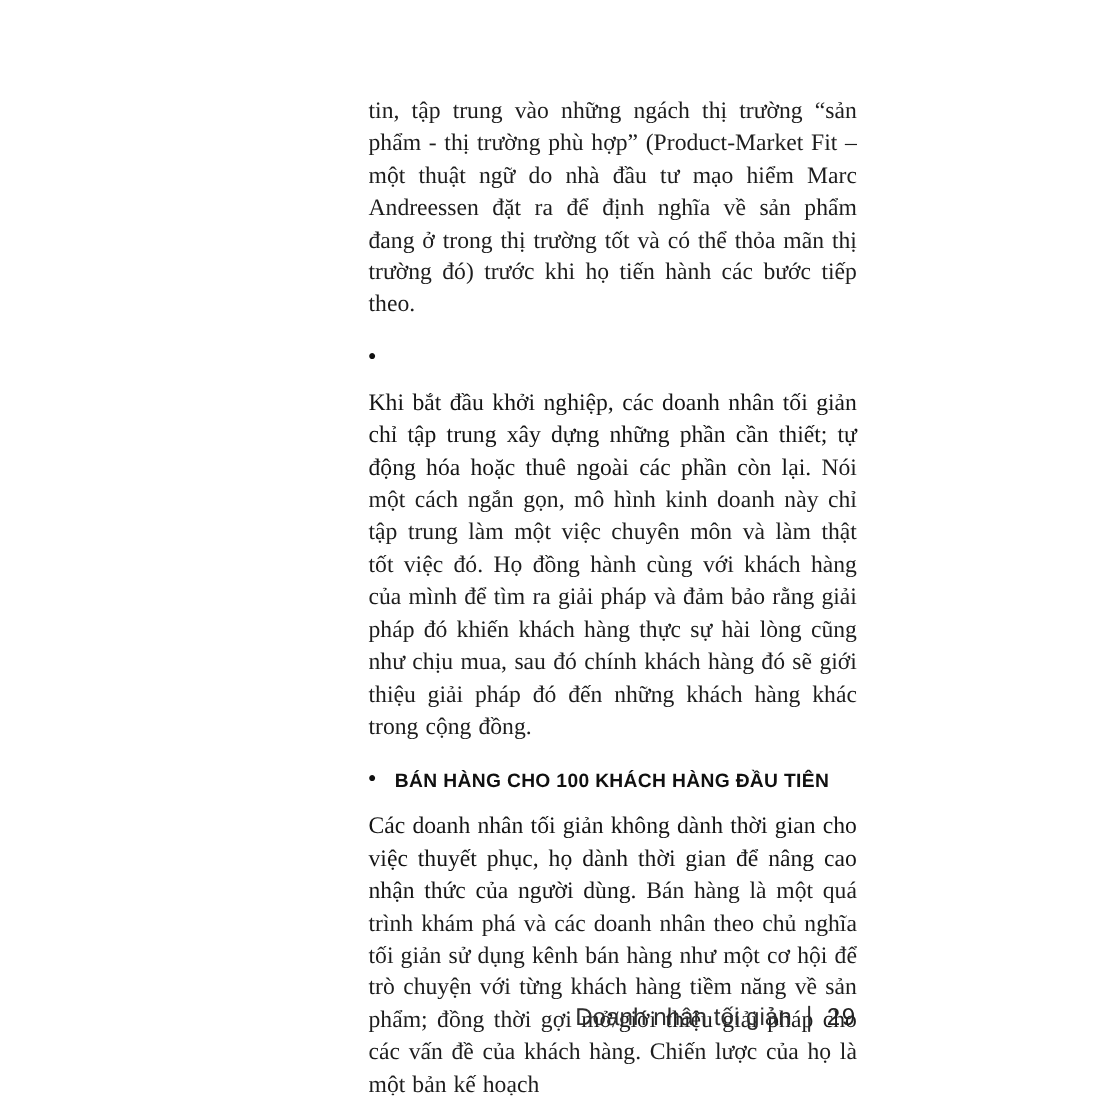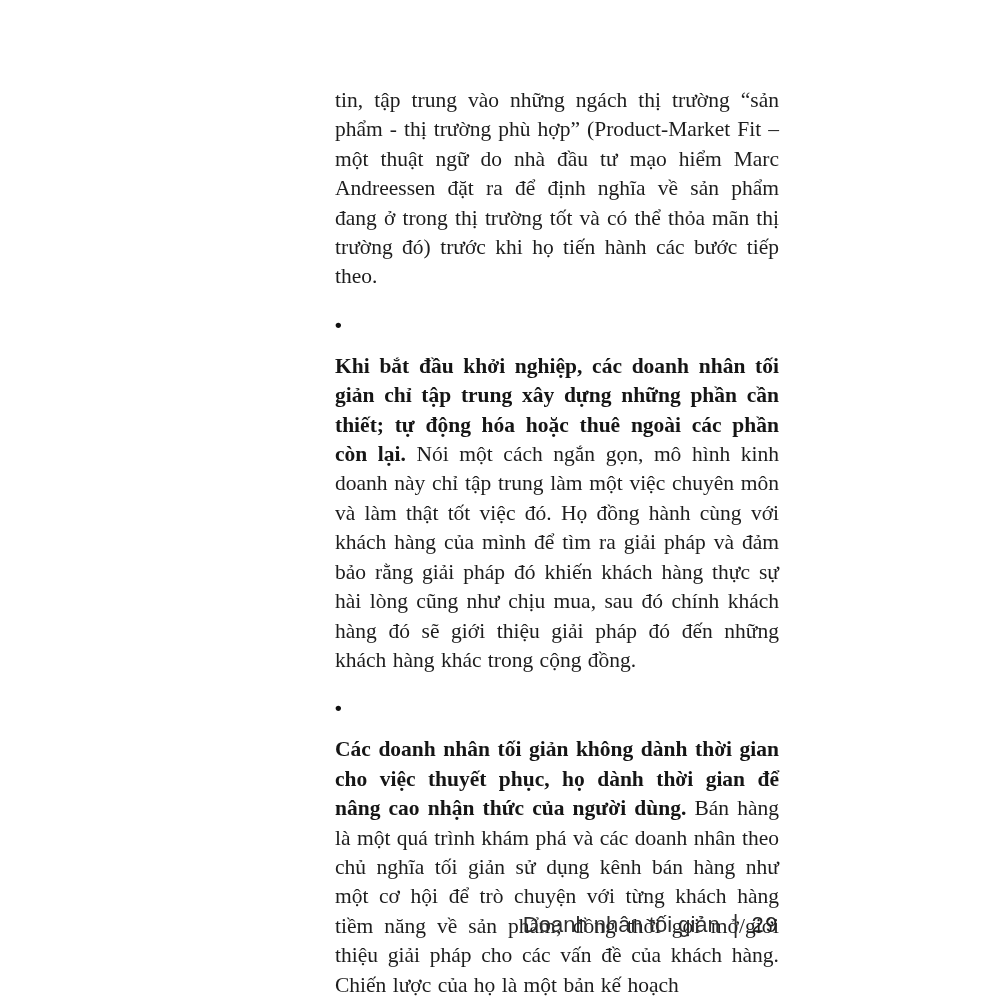--- a/index.html
+++ b/index.html
@@ -24,21 +24,21 @@
   p.body {
     font-family: "Liberation Serif", "DejaVu Serif", serif;
     font-size: 21.5px;
     line-height: 29.4px;
     text-align: justify;
     color: #1d1d1d;
     margin: 0 0 21px 0;
     word-spacing: 1px;
   }
   p.body strong {
-    font-weight: 700;
+    font-weight: 400;
     color: #151515;
   }
   .heading {
     display: flex;
     align-items: baseline;
     font-family: "Liberation Sans", "DejaVu Sans", sans-serif;
     font-weight: 700;
     font-size: 17.5px;
     line-height: 24px;
     letter-spacing: 0.3px;
@@ -82,20 +82,21 @@
     <p class="body">tin, tập trung vào những ngách thị trường “sản phẩm - thị trường phù hợp” (Product-Market Fit – một thuật ngữ do nhà đầu tư mạo hiểm Marc Andreessen đặt ra để định nghĩa về sản phẩm đang ở trong thị trường tốt và có thể thỏa mãn thị trường đó) trước khi họ tiến hành các bước tiếp theo.</p>
 
     <div class="heading">
       <span class="bullet">•</span>
     </div>
 
     <p class="body"><strong>Khi bắt đầu khởi nghiệp, các doanh nhân tối giản chỉ tập trung xây dựng những phần cần thiết; tự động hóa hoặc thuê ngoài các phần còn lại.</strong><span> Nói một cách ngắn gọn, mô hình kinh doanh này chỉ tập trung làm một việc chuyên môn và làm thật tốt việc đó. Họ đồng hành cùng với khách hàng của mình để tìm ra giải pháp và đảm bảo rằng giải pháp đó khiến khách hàng thực sự hài lòng cũng như chịu mua, sau đó chính khách hàng đó sẽ giới thiệu giải pháp đó đến những khách hàng khác trong cộng đồng.</span></p>
 
     <div class="heading">
       <span class="bullet">•</span>
+      <span>BÁN HÀNG CHO 100 KHÁCH HÀNG ĐẦU TIÊN</span>
     </div>
 
     <p class="body"><strong>Các doanh nhân tối giản không dành thời gian cho việc thuyết phục, họ dành thời gian để nâng cao nhận thức của người dùng.</strong><span> Bán hàng là một quá trình khám phá và các doanh nhân theo chủ nghĩa tối giản sử dụng kênh bán hàng như một cơ hội để trò chuyện với từng khách hàng tiềm năng về sản phẩm; đồng thời gợi mở/giới thiệu giải pháp cho các vấn đề của khách hàng. Chiến lược của họ là một bản kế hoạch</span></p>
 
   </div>
 
   <div class="footer">
     <span>Doanh nhân tối giản</span><span class="sep">|</span><span class="pagenum">29</span>
   </div>
 </div>

